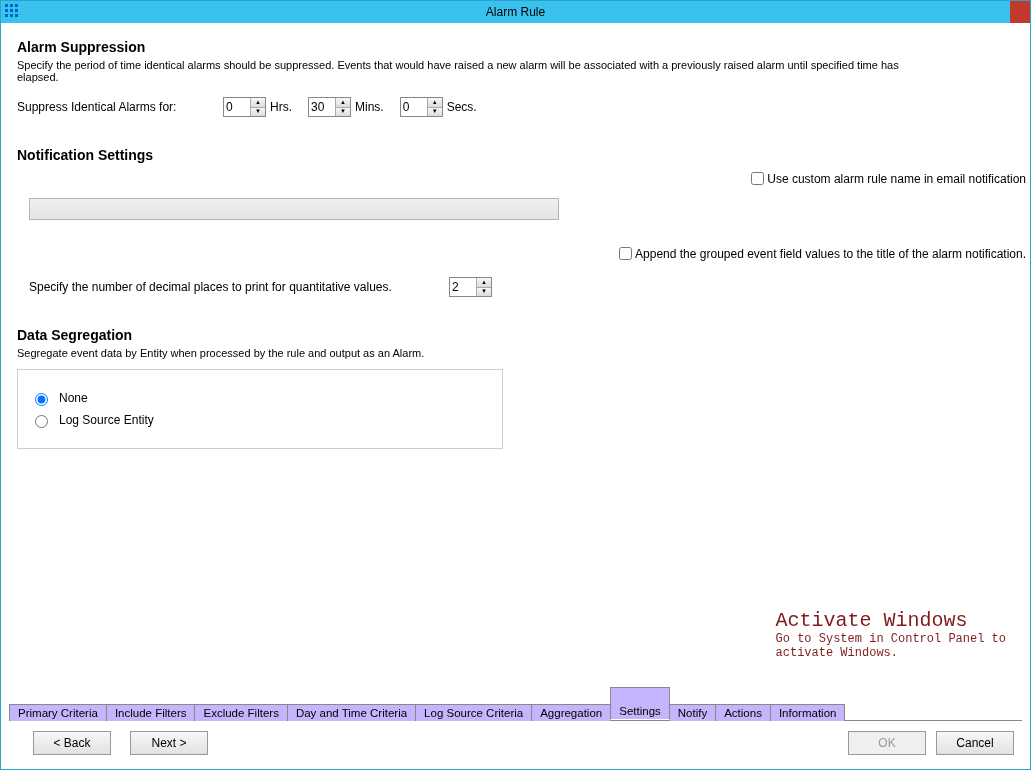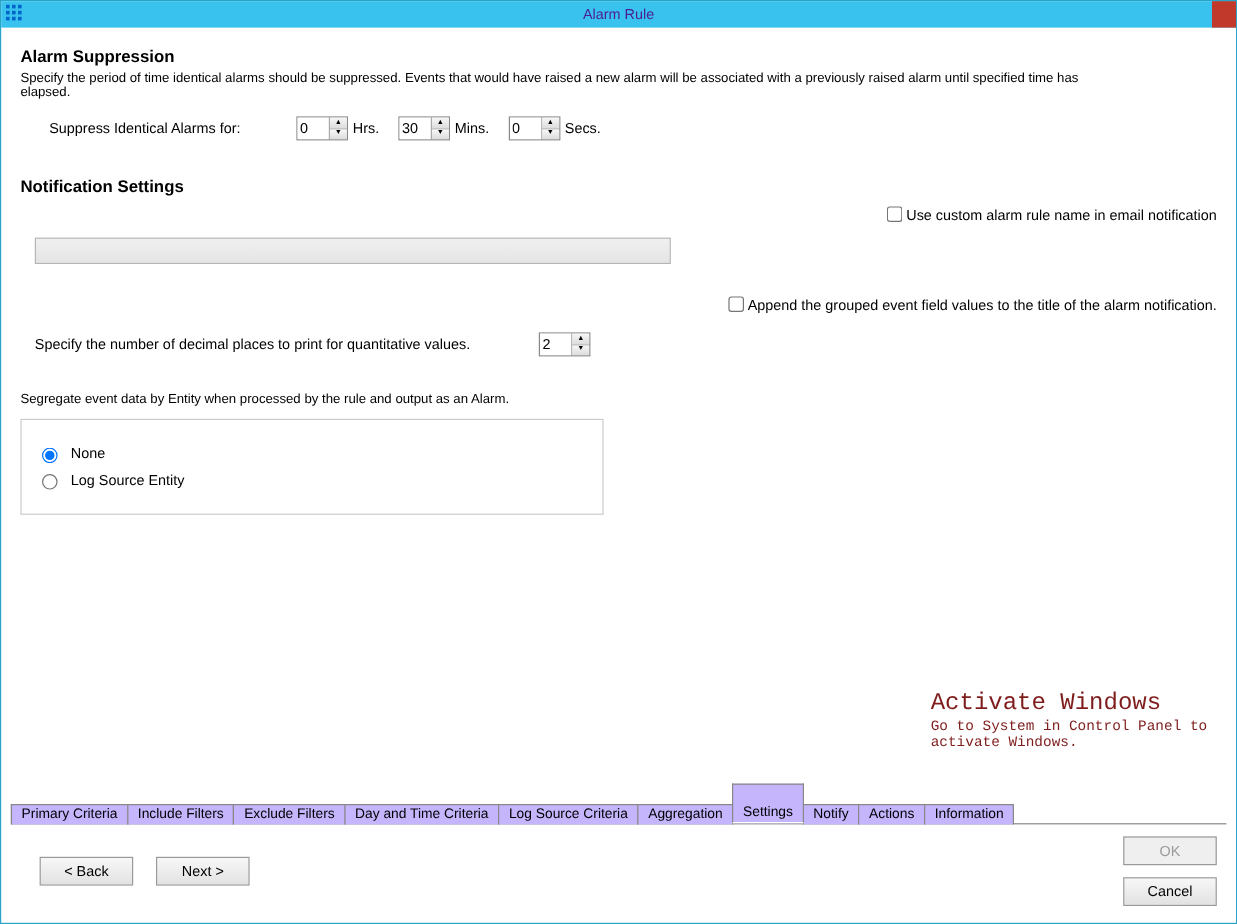--- a/index.html
+++ b/index.html
@@ -39,46 +39,46 @@
     display: grid;
     grid-template-columns: repeat(3, 3px);
     grid-template-rows: repeat(3, 3px);
     gap: 2px;
   }
   .titlebar .drag-dots span {
     width: 3px; height: 3px; background: #0066cc;
   }
   .titlebar .title {
     font-size: 12px;
-    color: #4c1d95;
+    color: #000000;
   }
   .titlebar .close {
     position: absolute;
     right: 0; top: 0;
     width: 20px; height: 22px;
     background: #c0392b;
   }
   .content {
     flex: 1;
-    padding: 16px 16px 0 16px;
+    padding: 16px 4px 0 16px;
     overflow: hidden;
     position: relative;
   }
   h3.section {
     font-size: 14px;
     font-weight: bold;
     margin: 0 0 4px 0;
   }
   .desc {
     font-size: 11px;
     margin: 0 0 14px 0;
     max-width: 900px;
   }
   .indent {
-    margin-left: 24px;
+    margin-left: 0;
   }
   .row {
     display: flex;
     align-items: center;
     gap: 6px;
     margin-bottom: 10px;
   }
   .spin-group {
     display: flex;
     align-items: center;
@@ -209,21 +209,21 @@
     background: linear-gradient(#f7f7f7, #e2e2e2);
     font-size: 12px;
     cursor: pointer;
   }
   .btn.disabled {
     color: #9a9a9a;
     background: #efefef;
     cursor: default;
   }
   .button-row .left { display: flex; gap: 19px; margin-left: 16px;}
-  .button-row .right { margin-left: auto; display: flex; gap: 10px; flex-direction: column; }
+  .button-row .right { margin-left: auto; display: flex; gap: 10px; }
 </style>
 </head>
 <body>
 
 <div class="window">
   <div class="titlebar">
     <div class="drag-dots">
       <span></span>
         <span></span>
         <span></span>
@@ -304,20 +304,21 @@
         <input value="2" style="">
         <span class="spin-buttons">
           <button>▲</button>
           <button>▼</button>
         </span>
       </span>
     </div>
 
     <div style="height:30px"></div>
 
+    <h3 class="section">Data Segregation</h3>
     <p class="desc" style="margin-bottom:6px">Segregate event data by Entity when processed by the rule and output as an Alarm.</p>
 
     <div class="seg-box">
       <div class="radio-row">
         <input type="radio" name="seg" checked="" style="">
         <span>None</span>
       </div>
       <div class="radio-row">
         <input type="radio" name="seg" style="">
         <span>Log Source Entity</span>

